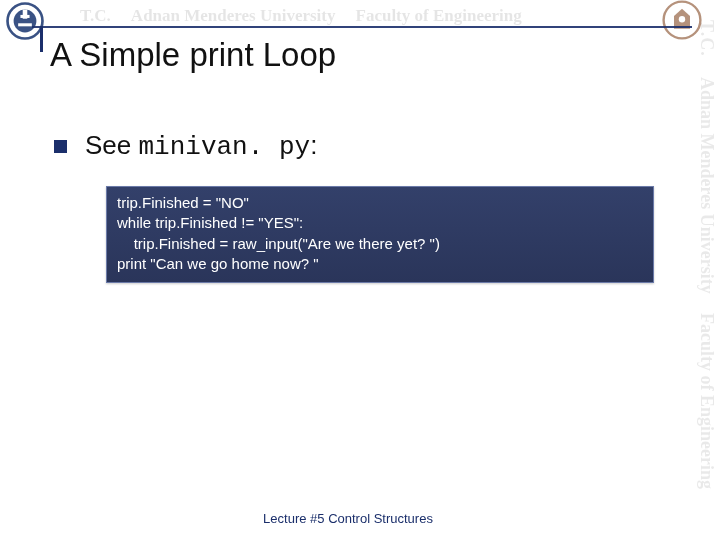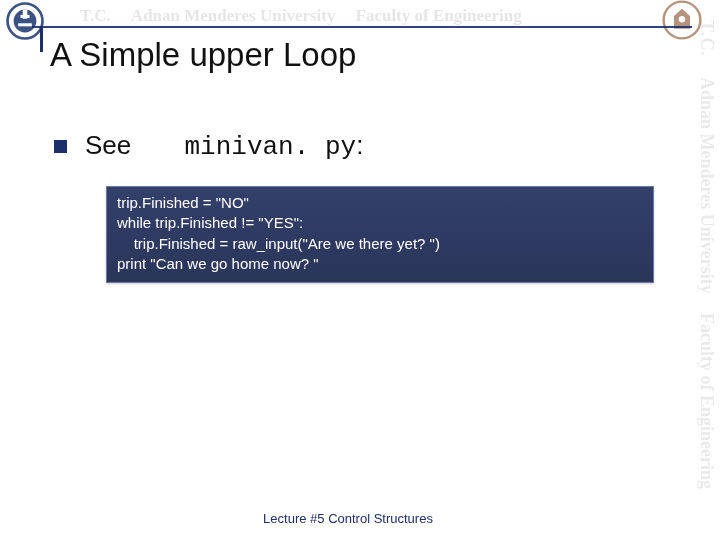--- a/index.html
+++ b/index.html
@@ -114,21 +114,20 @@
     width: 13px;
     height: 13px;
     background: #1b2f6b;
   }
   .see-line {
     font-size: 26px;
     color: #111;
   }
   .see-line .mono {
     font-family: 'Courier New', Courier, monospace;
-    margin-left: 46px;
   }
 
   .code-block {
     position: absolute;
     top: 186px;
     left: 106px;
     width: 548px;
     background: #2f3b62;
     background: linear-gradient(#33406a, #2a355a);
     color: #ffffff;
@@ -175,21 +174,21 @@
 
 <svg class="logo-tr" viewBox="0 0 100 100">
   <circle cx="50" cy="50" r="46" fill="none" stroke="#7a3a12" stroke-width="6"></circle>
   <path d="M50 22 L70 40 L70 72 L30 72 L30 40 Z" fill="#7a3a12"></path>
   <circle cx="50" cy="48" r="8" fill="#fff"></circle>
 </svg>
 
 <div class="hr-top"></div>
 <div class="tick"></div>
 
-<div class="title">A Simple upper Loop</div>
+<div class="title">A Simple print Loop</div>
 
 <div class="bullet-row">
   <div class="bullet-sq"></div>
   <div class="see-line">
     <span>See </span><span class="mono">minivan. py</span><span>:</span>
   </div>
 </div>
 
 <div class="code-block">
   <div class="codeline">trip.Finished = "NO"</div>

